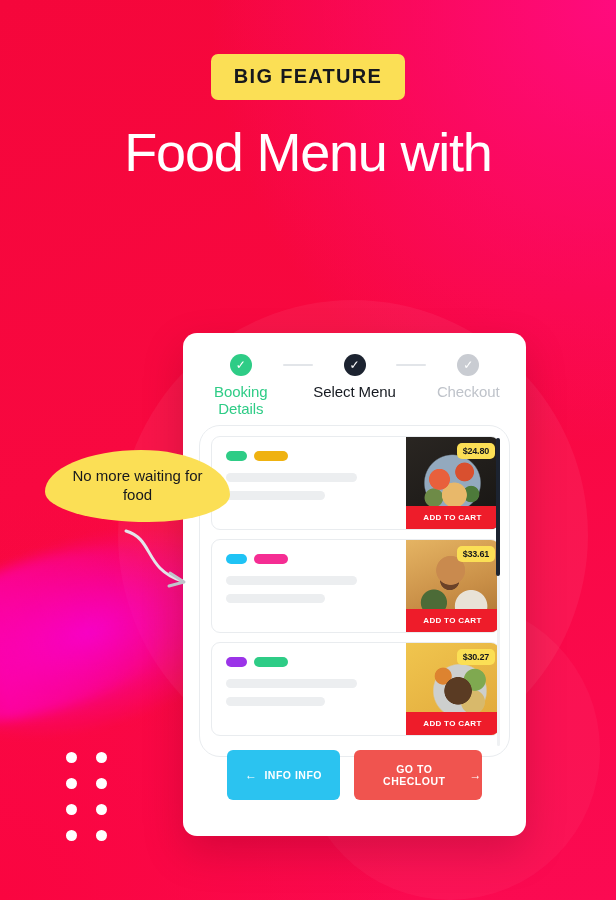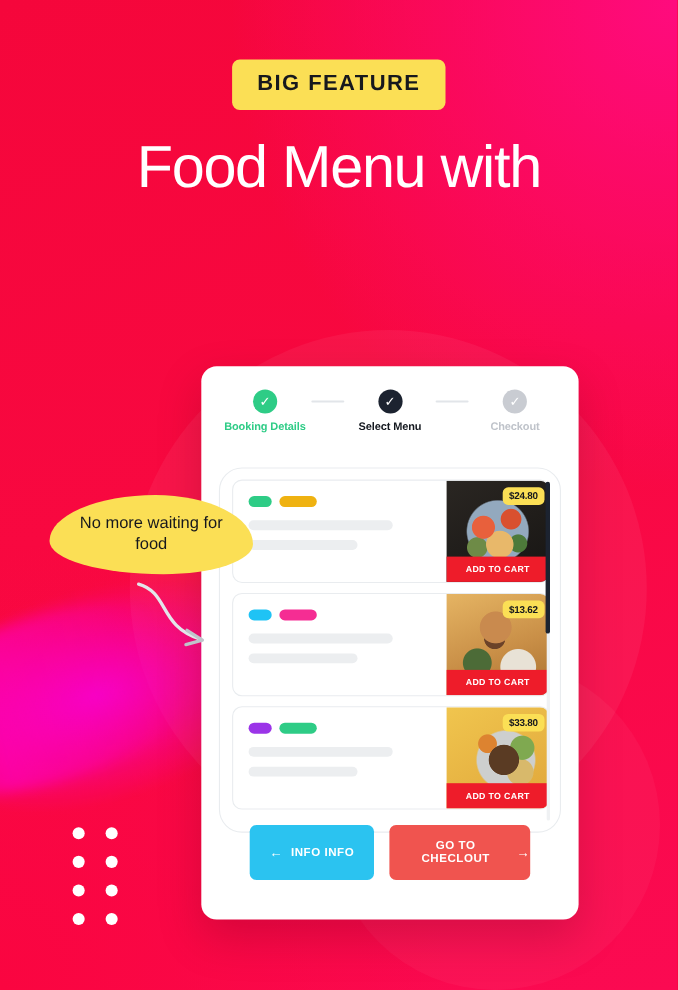--- a/index.html
+++ b/index.html
@@ -100,21 +100,21 @@
   .step { width:92px; text-align:center; }
   .circle {
     width:22px; height:22px; border-radius:50%;
     margin:0 auto 7px;
     display:flex; align-items:center; justify-content:center;
     color:#fff; font-size:12px; line-height:1;
   }
   .circle.done { background:#2ECC86; }
   .circle.current { background:#1C2330; }
   .circle.todo { background:#C9CCD2; }
-  .step-label { font-size:10px; font-weight:bold; letter-spacing:-0.1px; }
+  .step-label { font-size:15px; font-weight:normal; letter-spacing:-0.1px; }
   .step-label.done { color:#2ECC86; }
   .step-label.current { color:#14181F; }
   .step-label.todo { color:#BFC3CA; }
   .conn { flex:0 0 30px; height:2px; background:#E2E5E9; border-radius:2px; margin-top:10px; }
 
   
   .list-frame {
     position:absolute;
     left:16px; top:92px;
     width:311px; height:332px;
@@ -322,35 +322,35 @@
         <div class="food-card">
           <div class="card-body">
             <div class="tags">
               <span class="tag s" style="background:#1FC3F5"></span>
               <span class="tag m" style="background:#F52D93"></span>
             </div>
             <div class="ph-line w1"></div>
             <div class="ph-line w2"></div>
           </div>
           <div class="card-media dish2">
-            <span class="price">$13.62</span>
+            <span class="price">$33.61</span>
             <div class="add-cart">ADD TO CART</div>
           </div>
         </div>
         <div class="food-card">
           <div class="card-body">
             <div class="tags">
               <span class="tag s" style="background:#9B34E8"></span>
               <span class="tag m" style="background:#2ECC86"></span>
             </div>
             <div class="ph-line w1"></div>
             <div class="ph-line w2"></div>
           </div>
           <div class="card-media dish3">
-            <span class="price">$33.80</span>
+            <span class="price">$30.27</span>
             <div class="add-cart">ADD TO CART</div>
           </div>
         </div>
       </div>
     <div class="scroll-track"></div>
     <div class="scroll-thumb"></div>
   </div>
 
   <div class="actions">
     <button class="btn edit">

